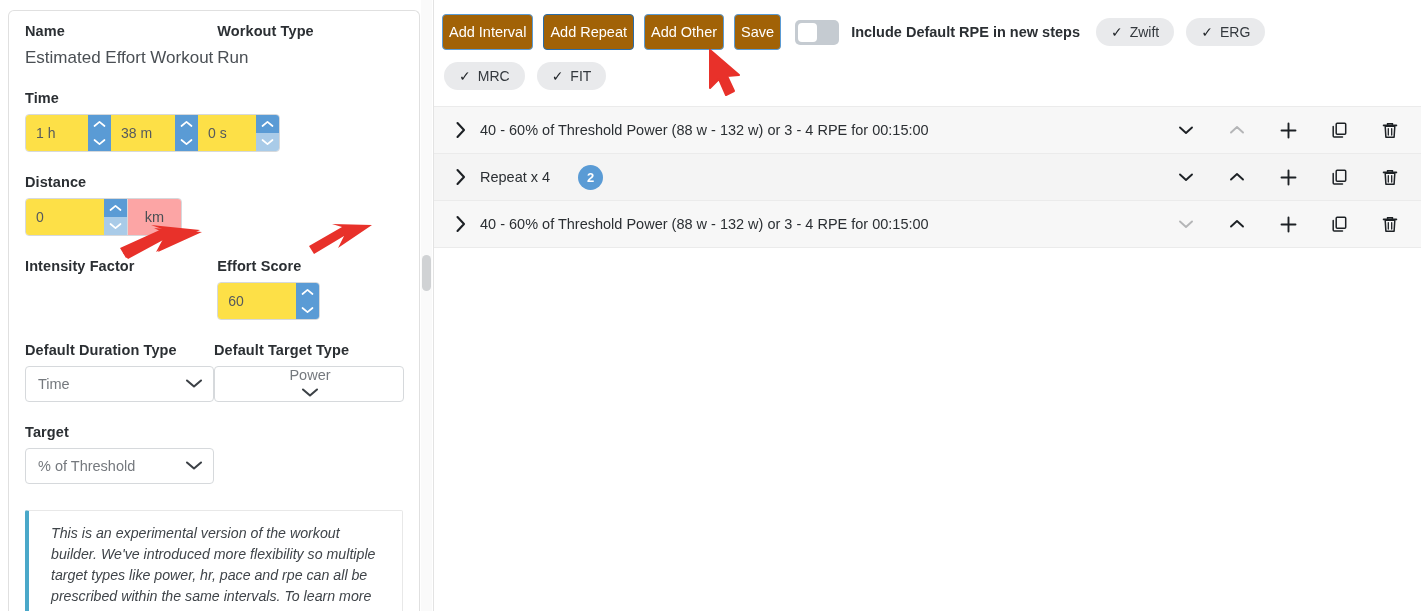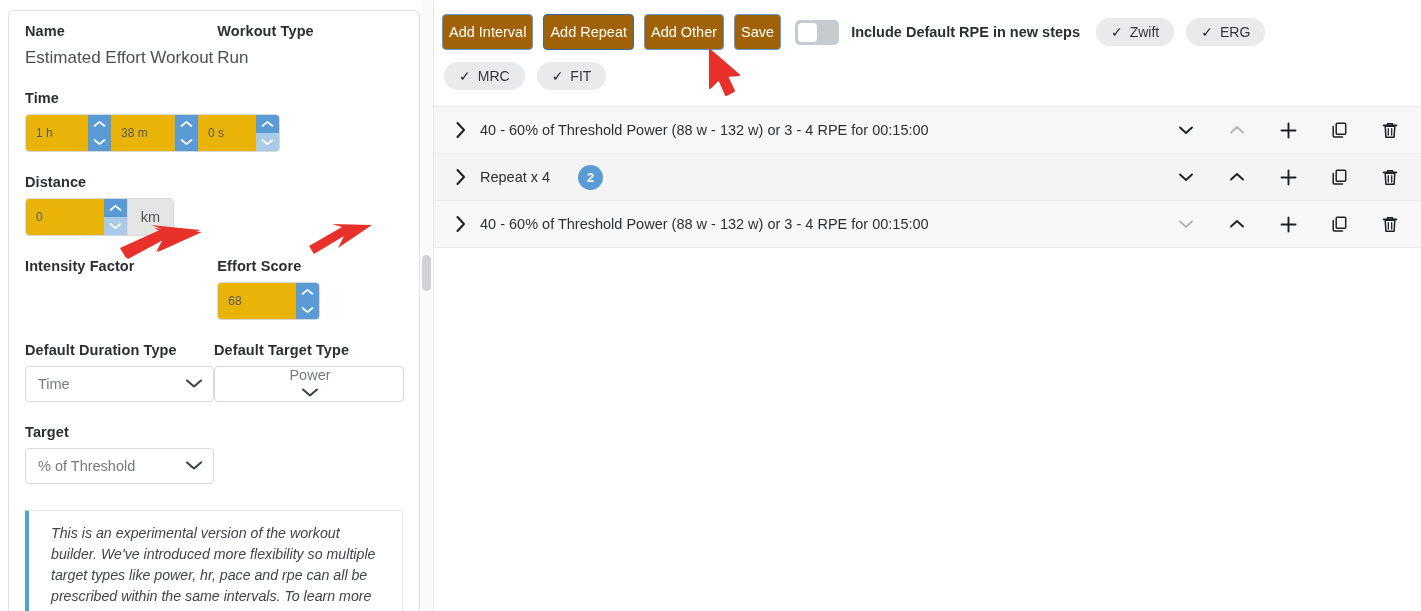--- a/index.html
+++ b/index.html
@@ -59,46 +59,46 @@
   .spin-group {
     display: flex;
     margin-top: 8px;
     border: 1px solid #d6d9dc;
     border-radius: 4px;
     overflow: hidden;
     width: max-content;
     background: #fff;
   }
   .spin-text {
-    font-size: 12px;
+    font-size: 14px;
     color: #55595e;
     padding: 0 10px;
     height: 36px;
     line-height: 36px;
-    background: #eab308;
+    background: #fde047;
   }
   .spin-btns {
     width: 23px;
     display: flex;
     flex-direction: column;
     flex: 0 0 23px;
   }
   .spin-btns > div {
     flex: 1 1 50%;
     background: #5a9bd5;
     display: flex;
     align-items: center;
     justify-content: center;
     cursor: pointer;
   }
   .spin-btns > div.dim { background: #a9cbe8; }
   .spin-btns svg { display: block; }
   .unit-box {
-    width: 46px;
-    background: #e5e5e5;
+    width: 54px;
+    background: #fca5a5;
     border-left: 1px solid #d6d9dc;
     font-size: 14.5px;
     color: #4a4f54;
     display: flex;
     align-items: center;
     justify-content: center;
   }
 
   .w-hr { width: 62px; }
   .w-min { width: 64px; }
@@ -385,21 +385,21 @@
         </div>
       </div>
 
       <div class="block row2">
         <div class="col-a">
           <div class="field-label">Intensity Factor</div>
         </div>
         <div class="col-b">
           <div class="field-label">Effort Score</div>
           <div class="spin-group">
-            <div class="spin-text w-num">68</div>
+            <div class="spin-text w-num">60</div>
             <div class="spin-btns">
               <div>
                   <svg width="13" height="8" viewBox="0 0 13 8">
                     <path d="M1.5 6 L6.5 1.8 L11.5 6" fill="none" stroke="#ffffff" stroke-width="1.7" stroke-linecap="round" stroke-linejoin="round"></path>
                   </svg>
                 </div>
               <div>
                   <svg width="13" height="8" viewBox="0 0 13 8">
                     <path d="M1.5 2 L6.5 6.2 L11.5 2" fill="none" stroke="#ffffff" stroke-width="1.7" stroke-linecap="round" stroke-linejoin="round"></path>
                   </svg>

